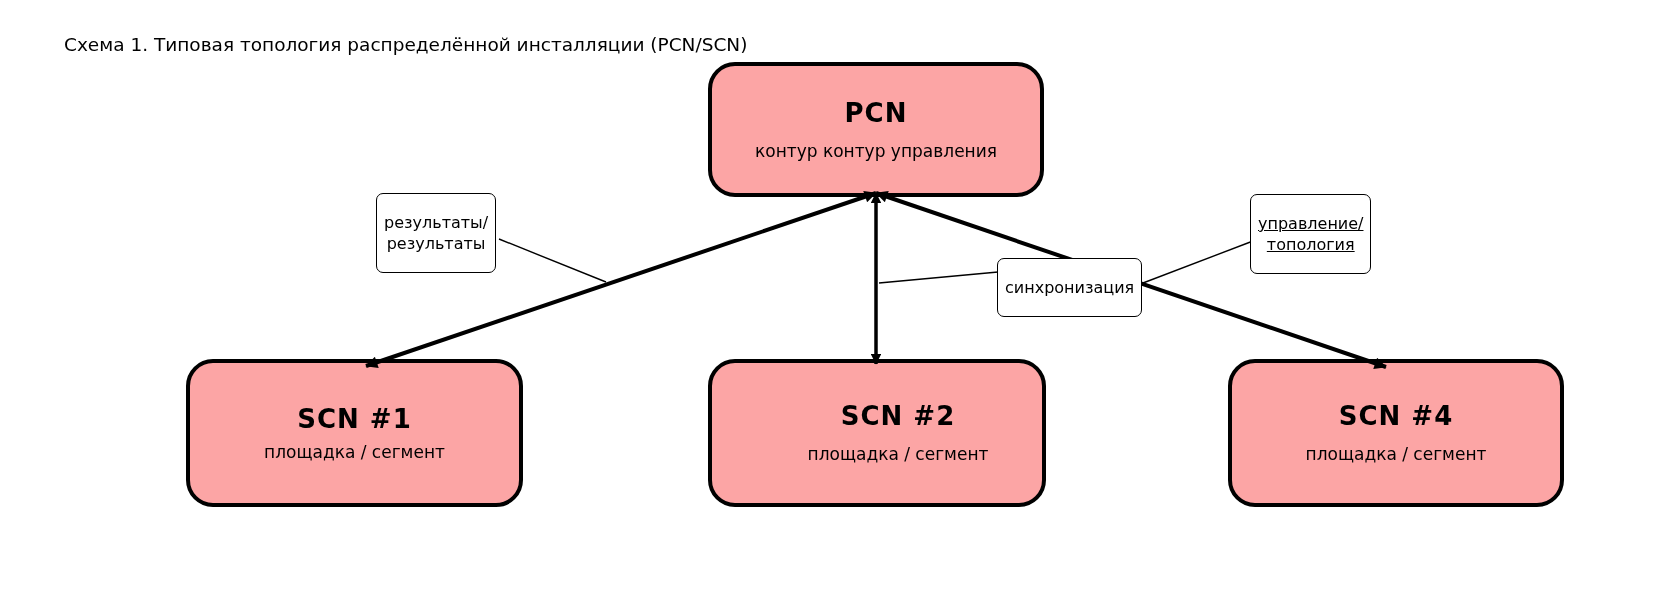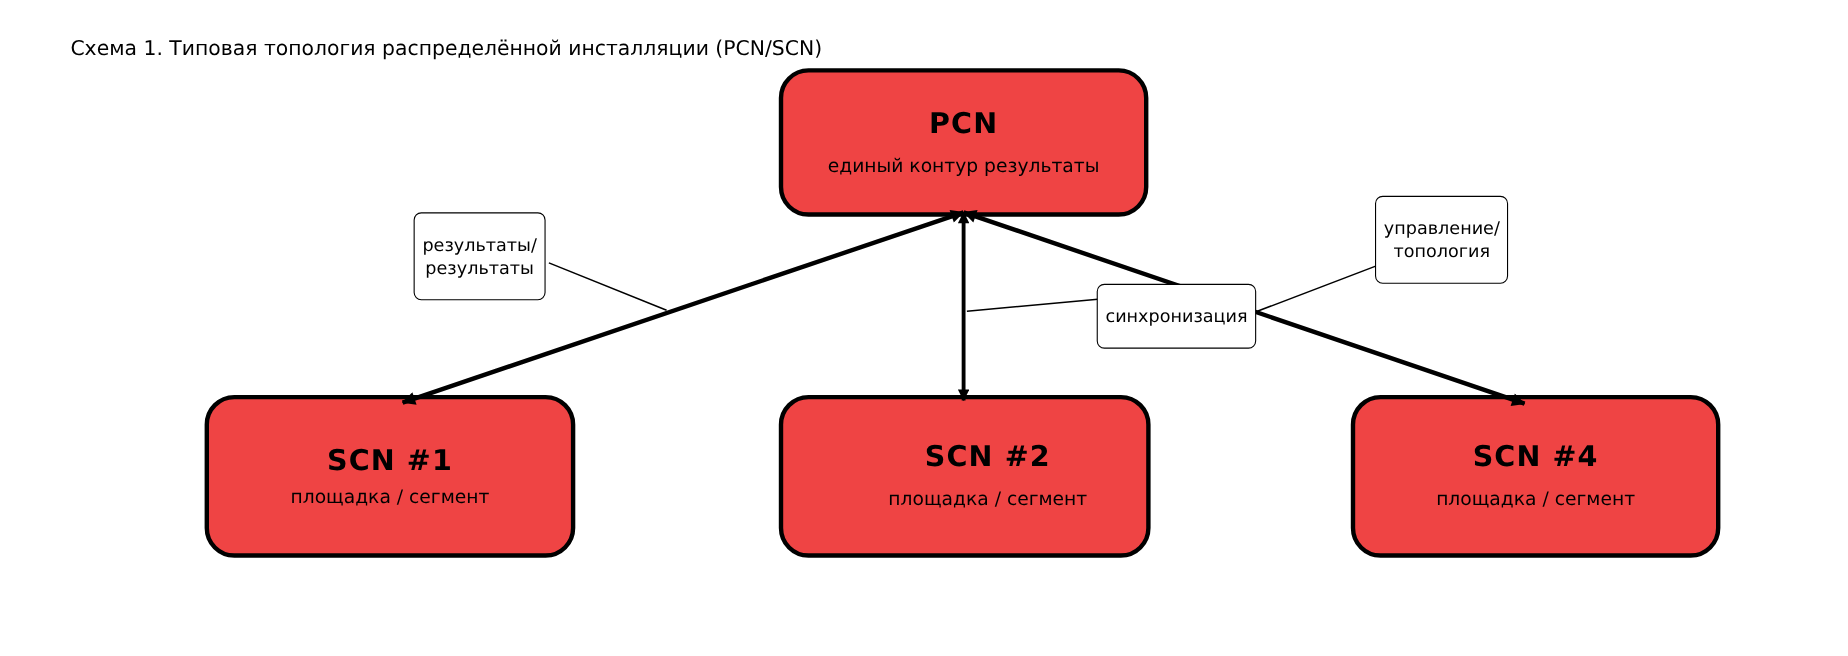--- a/index.html
+++ b/index.html
@@ -21,21 +21,21 @@
     position: absolute;
     left: 28px;
     top: 34px;
     font-size: 18.5px;
     color: #000000;
     white-space: nowrap;
   }
   .node {
     position: absolute;
     box-sizing: border-box;
-    background: #ef4444;
+    background: #fca5a5;
     border: 4px solid #000000;
     border-radius: 27px;
     display: flex;
     flex-direction: column;
     align-items: center;
     justify-content: center;
     gap: 17px;
     z-index: 1;
     text-align: center;
   }
@@ -69,33 +69,33 @@
     border-radius: 7px;
     padding: 18px 7px;
     font-size: 16px;
     line-height: 21px;
     text-align: center;
     white-space: nowrap;
     z-index: 3;
   }
   .edge-label span { display: block; }
   .label-results { left: 340px;  top: 193px; }
-  .label-control { left: 1214px; top: 178px; }
+  .label-control { left: 1214px; top: 194px; text-decoration: underline; }
   .label-sync    { left: 961px;  top: 258px; }
 </style>
 </head>
 <body>
 
 <div class="canvas">
 
   <div class="diagram-title">Схема 1. Типовая топология распределённой инсталляции (PCN/SCN)</div>
 
   <div class="node node-pcn">
     <div class="node-title">PCN</div>
-    <div class="node-subtitle">единый контур результаты</div>
+    <div class="node-subtitle">контур контур управления</div>
   </div>
 
   <div class="node node-scn1">
     <div class="node-title">SCN #1</div>
     <div class="node-subtitle">площадка / сегмент</div>
   </div>
 
   <div class="node node-scn2">
     <div class="node-title">SCN #2</div>
     <div class="node-subtitle">площадка / сегмент</div>

